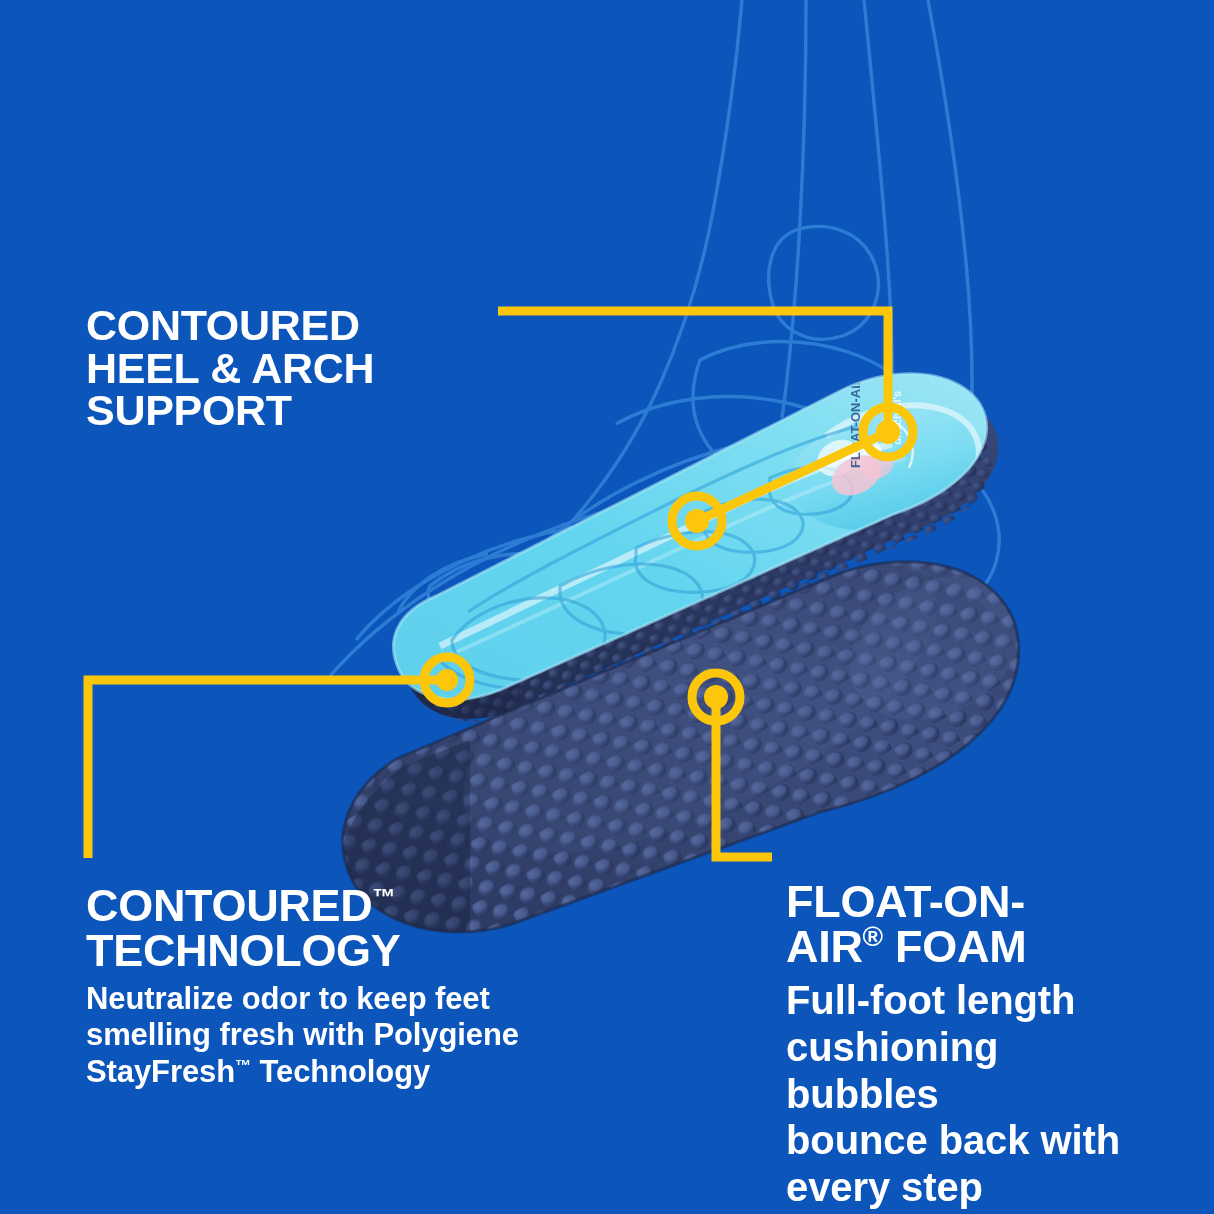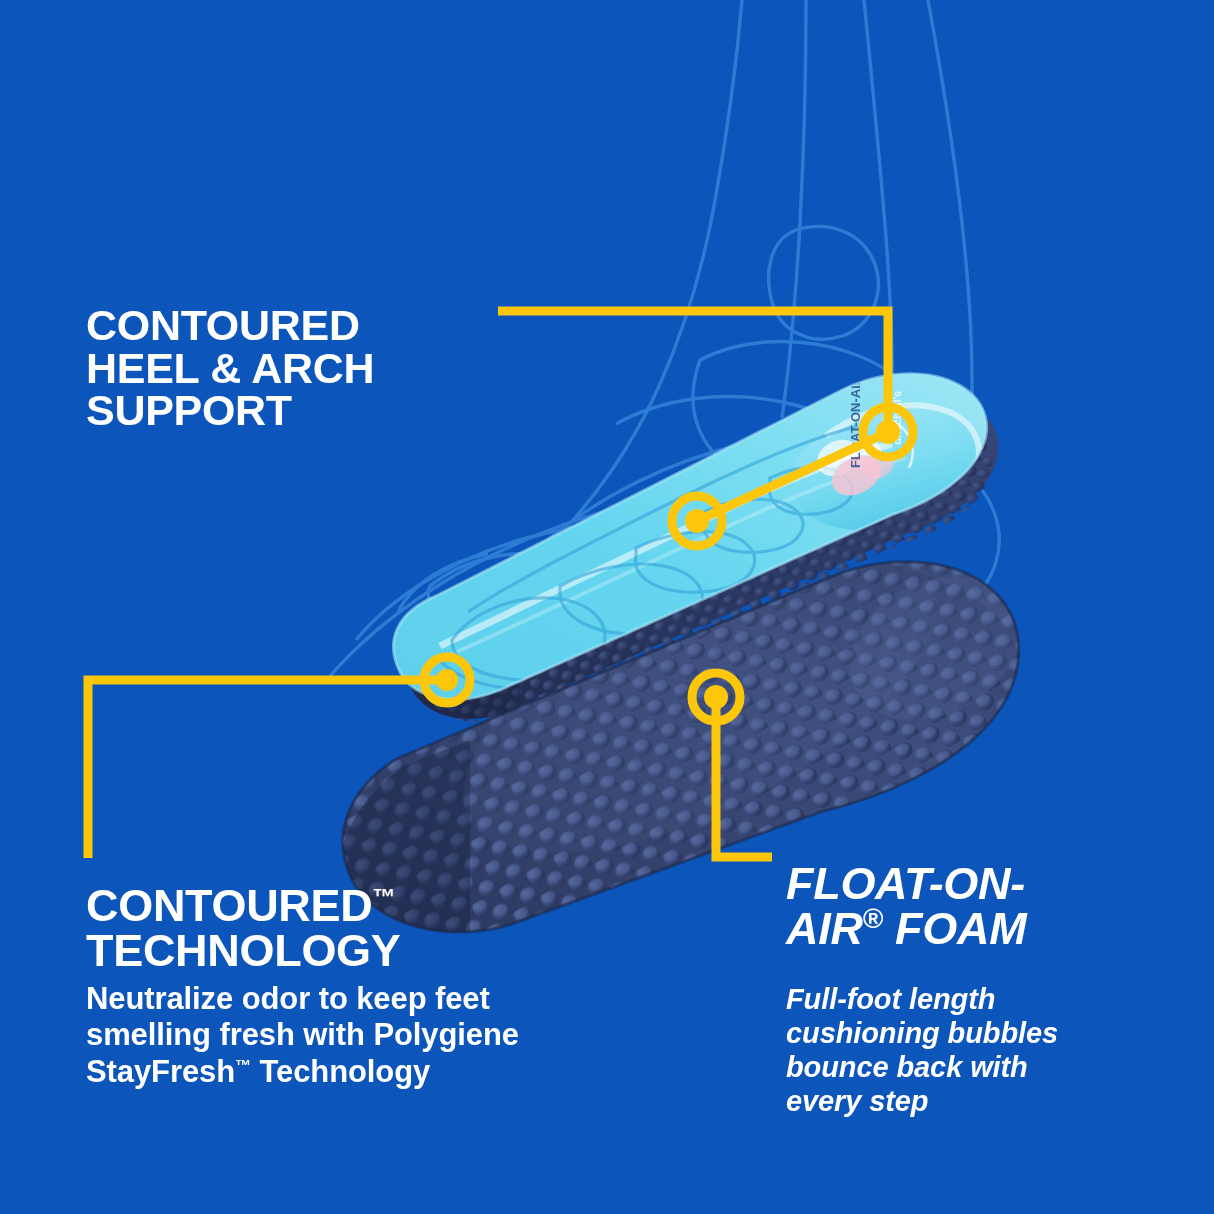--- a/index.html
+++ b/index.html
@@ -73,23 +73,23 @@
   #feature-contoured { left:86px; top:304px; width:430px; }
   #feature-contoured .feature-title { font-size:43px; }
   #feature-contoured .feature-body  { font-size:34px; margin-top:18px; }
 
   
   #feature-stayfresh { left:86px; top:884px; width:580px; }
   #feature-stayfresh .feature-title { font-size:45px; }
   #feature-stayfresh .feature-body  { font-size:31px; margin-top:8px; }
 
   
-  #feature-floatonair { left:786px; top:862px; width:360px;font-style:italic; }
+  #feature-floatonair { left:786px; top:880px; width:360px; }
   #feature-floatonair .feature-title { font-size:45px; }
-  #feature-floatonair .feature-body  { font-size:29px; margin-top:32px; }
+  #feature-floatonair .feature-body  { font-size:40px; margin-top:8px; }
 
   
   #product-art {
     position:absolute;
     left:0; top:0;
     width:1214px; height:1214px;
     pointer-events:none;
   }
 
   

